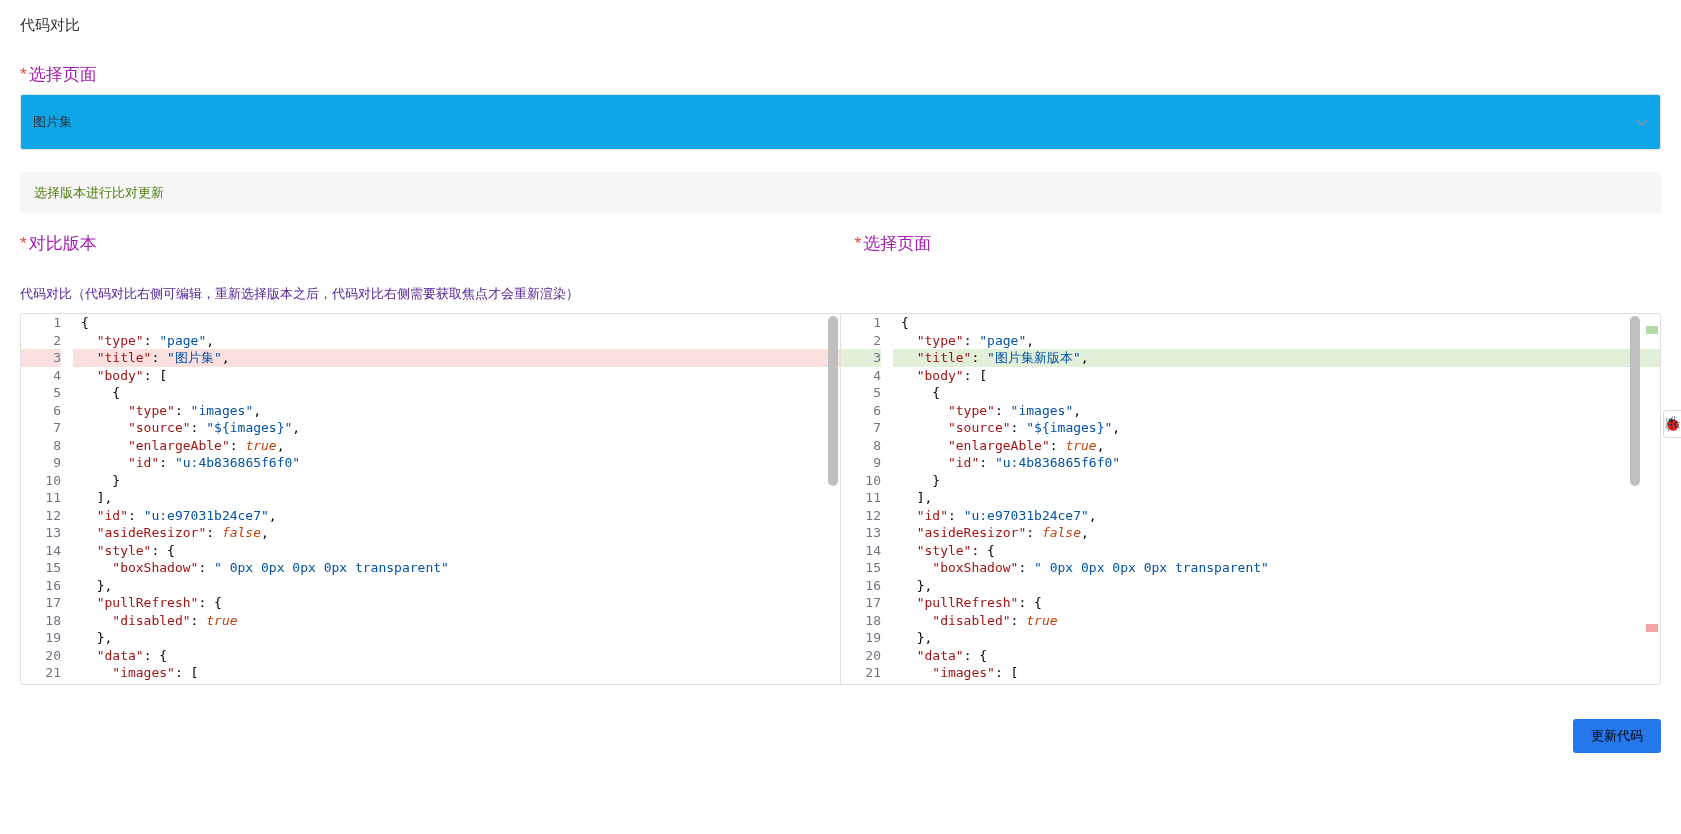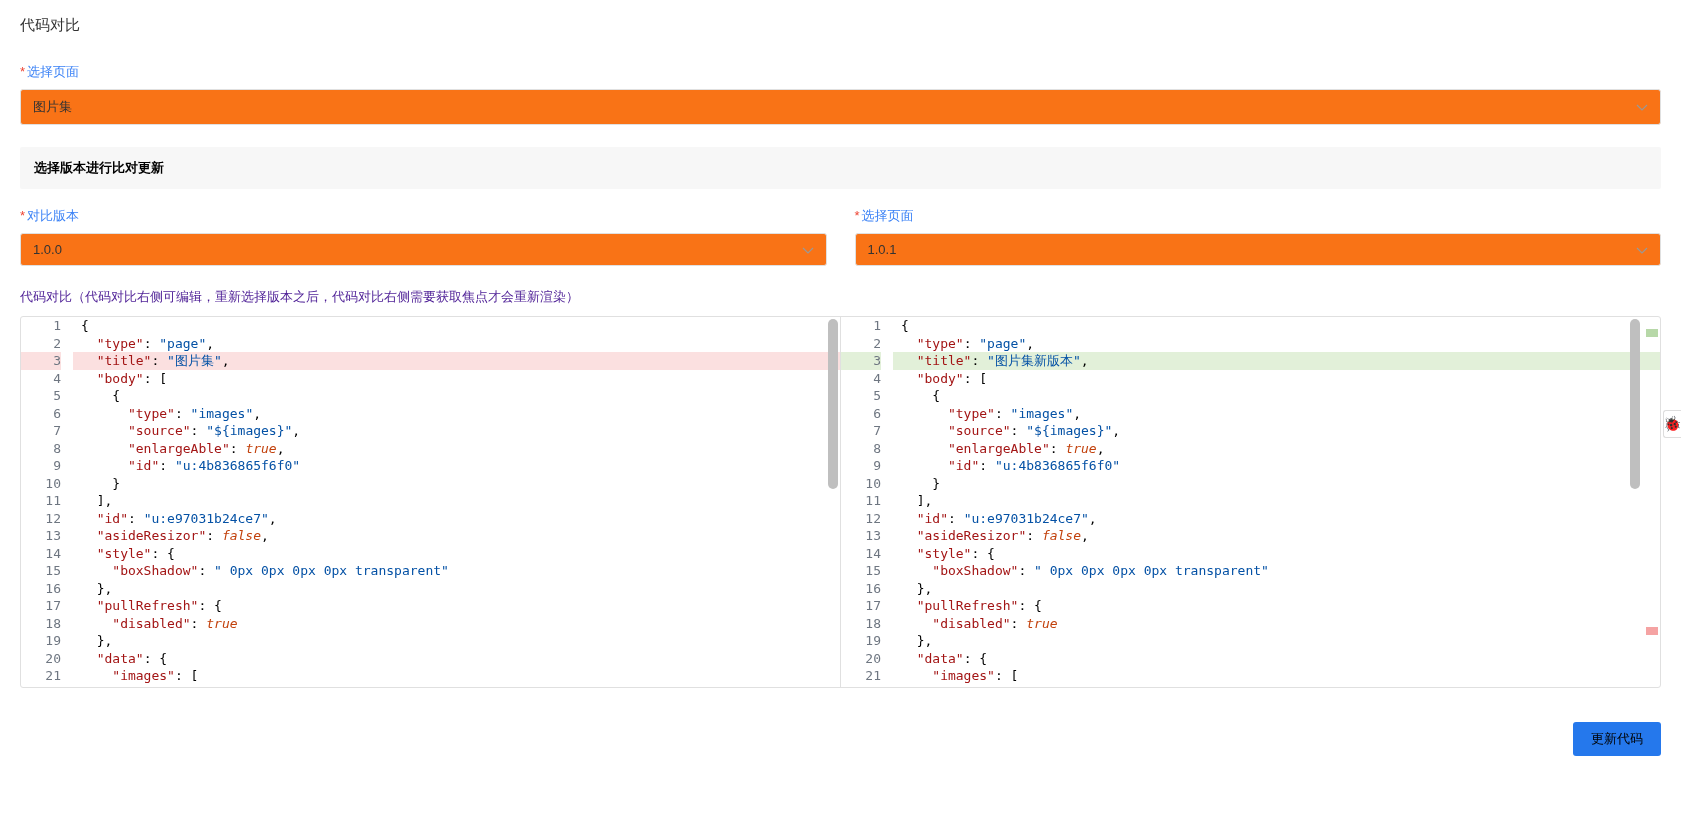--- a/index.html
+++ b/index.html
@@ -16,56 +16,55 @@
     .page {
       padding: 16px 20px;
     }
     .page-title {
       font-size: 15px;
       font-weight: 500;
       margin-bottom: 28px;
       color: #333;
     }
     .form-label {
-      font-size: 13px;
-      color: #3b82f6;
+      font-size: 17px;
+      color: #a21caf;
       margin-bottom: 8px;
       display: block;
     }
     .required::before {
       content: "*";
       color: #ee4433;
       margin-right: 2px;
     }
     .select-box {
       display: flex;
       align-items: center;
       justify-content: space-between;
       border: 1px solid #e0e0e0;
       border-radius: 3px;
-      padding: 8px 12px;
-      background: #f97316;
+      padding: 18px 12px;
+      background: #0ea5e9;
       cursor: pointer;
       width: 100%;
       font-size: 13px;
       color: #333;
     }
     .select-box svg {
       fill: #999;
       width: 12px;
       height: 12px;
     }
     .section-header {
       background: #f7f7f7;
       padding: 12px 14px;
       font-size: 13px;
-      color: #000000;
+      color: #4d7c0f;
       margin: 22px 0 18px;
       border-radius: 2px;
-      font-weight: bold;
     }
     .version-row {
       display: flex;
       gap: 28px;
     }
     .version-col {
       flex: 1;
     }
     .diff-note {
       font-size: 13px;
@@ -209,35 +208,23 @@
     <svg viewBox="0 0 12 12">
         <path d="M1 4 L6 9 L11 4" stroke="#999" stroke-width="1.2" fill="none"></path>
       </svg>
   </div>
 
   <div class="section-header">选择版本进行比对更新</div>
 
   <div class="version-row">
     <div class="version-col">
       <label class="form-label required">对比版本</label>
-      <div class="select-box">
-        <span>1.0.0</span>
-        <svg viewBox="0 0 12 12">
-            <path d="M1 4 L6 9 L11 4" stroke="#999" stroke-width="1.2" fill="none"></path>
-          </svg>
-      </div>
     </div>
     <div class="version-col">
       <label class="form-label required">选择页面</label>
-      <div class="select-box">
-        <span>1.0.1</span>
-        <svg viewBox="0 0 12 12">
-            <path d="M1 4 L6 9 L11 4" stroke="#999" stroke-width="1.2" fill="none"></path>
-          </svg>
-      </div>
     </div>
   </div>
 
   <div class="diff-note">代码对比（代码对比右侧可编辑，重新选择版本之后，代码对比右侧需要获取焦点才会重新渲染）</div>
 
   <div class="diff-container">
     <div class="diff-pane">
       <div class="pane-wrap">
         <div class="gutter" id="gutter-left">
             <div>1</div>

